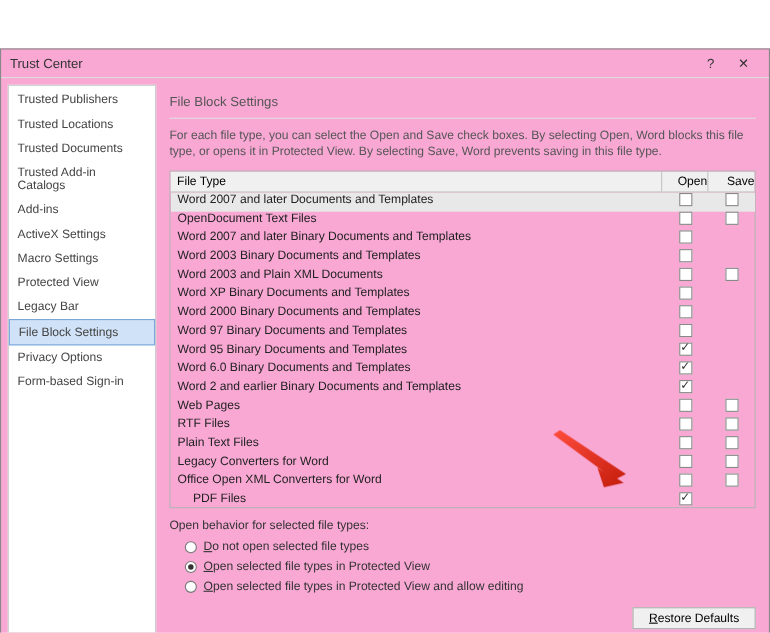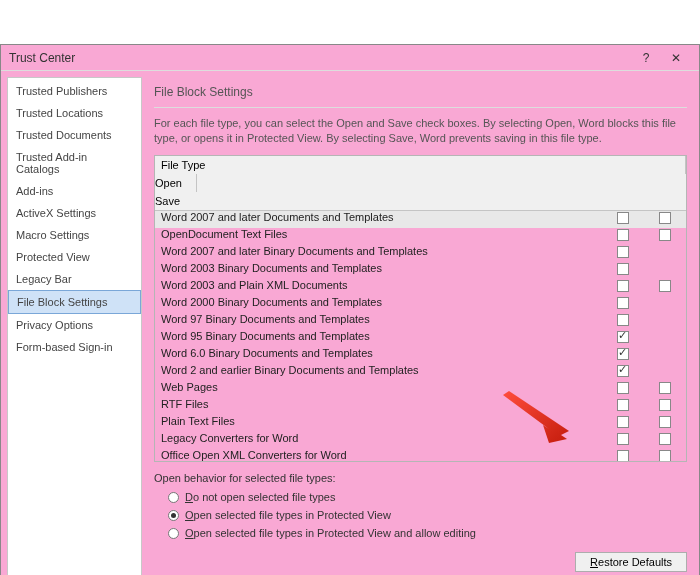--- a/index.html
+++ b/index.html
@@ -77,25 +77,24 @@
       border: 1px solid #b5b5b5;
       height: 320px;
       overflow: hidden;
       display: flex; flex-direction: column;
     }
     .table-head {
       display: flex;
       background: #f0f0f0;
       border-bottom: 1px solid #c4c4c4;
       font-size: 11px;
-      flex-direction: column;
     }
     .col-ft { flex: 1; padding: 3px 6px; border-right: 1px solid #c4c4c4; }
     .col-open, .col-save {
-      width: 42px; text-align: left; padding: 3px 0;
+      width: 42px; text-align: right; padding: 3px 0;
     }
     .col-open { border-right: 1px solid #c4c4c4; }
     .table-body { flex: 1; overflow-y: auto; }
     .row {
       display: flex; align-items: flex-start;
       height: 17px;
       font-size: 11px;
       color: #222;
     }
     .row:nth-child(1) { background: #e8e8e8; }
@@ -210,20 +209,25 @@
               <div class="cell-ft">Word 2003 Binary Documents and Templates</div>
               <div class="cell-cb"><span class="cb"></span></div>
               <div class="cell-cb"></div>
             </div>
             <div class="row">
               <div class="cell-ft">Word 2003 and Plain XML Documents</div>
               <div class="cell-cb"><span class="cb"></span></div>
               <div class="cell-cb"><span class="cb"></span></div>
             </div>
             <div class="row">
+              <div class="cell-ft">Word XP Binary Documents and Templates</div>
+              <div class="cell-cb"><span class="cb"></span></div>
+              <div class="cell-cb"></div>
+            </div>
+            <div class="row">
               <div class="cell-ft">Word 2000 Binary Documents and Templates</div>
               <div class="cell-cb"><span class="cb"></span></div>
               <div class="cell-cb"></div>
             </div>
             <div class="row">
               <div class="cell-ft">Word 97 Binary Documents and Templates</div>
               <div class="cell-cb"><span class="cb"></span></div>
               <div class="cell-cb"></div>
             </div>
             <div class="row">

